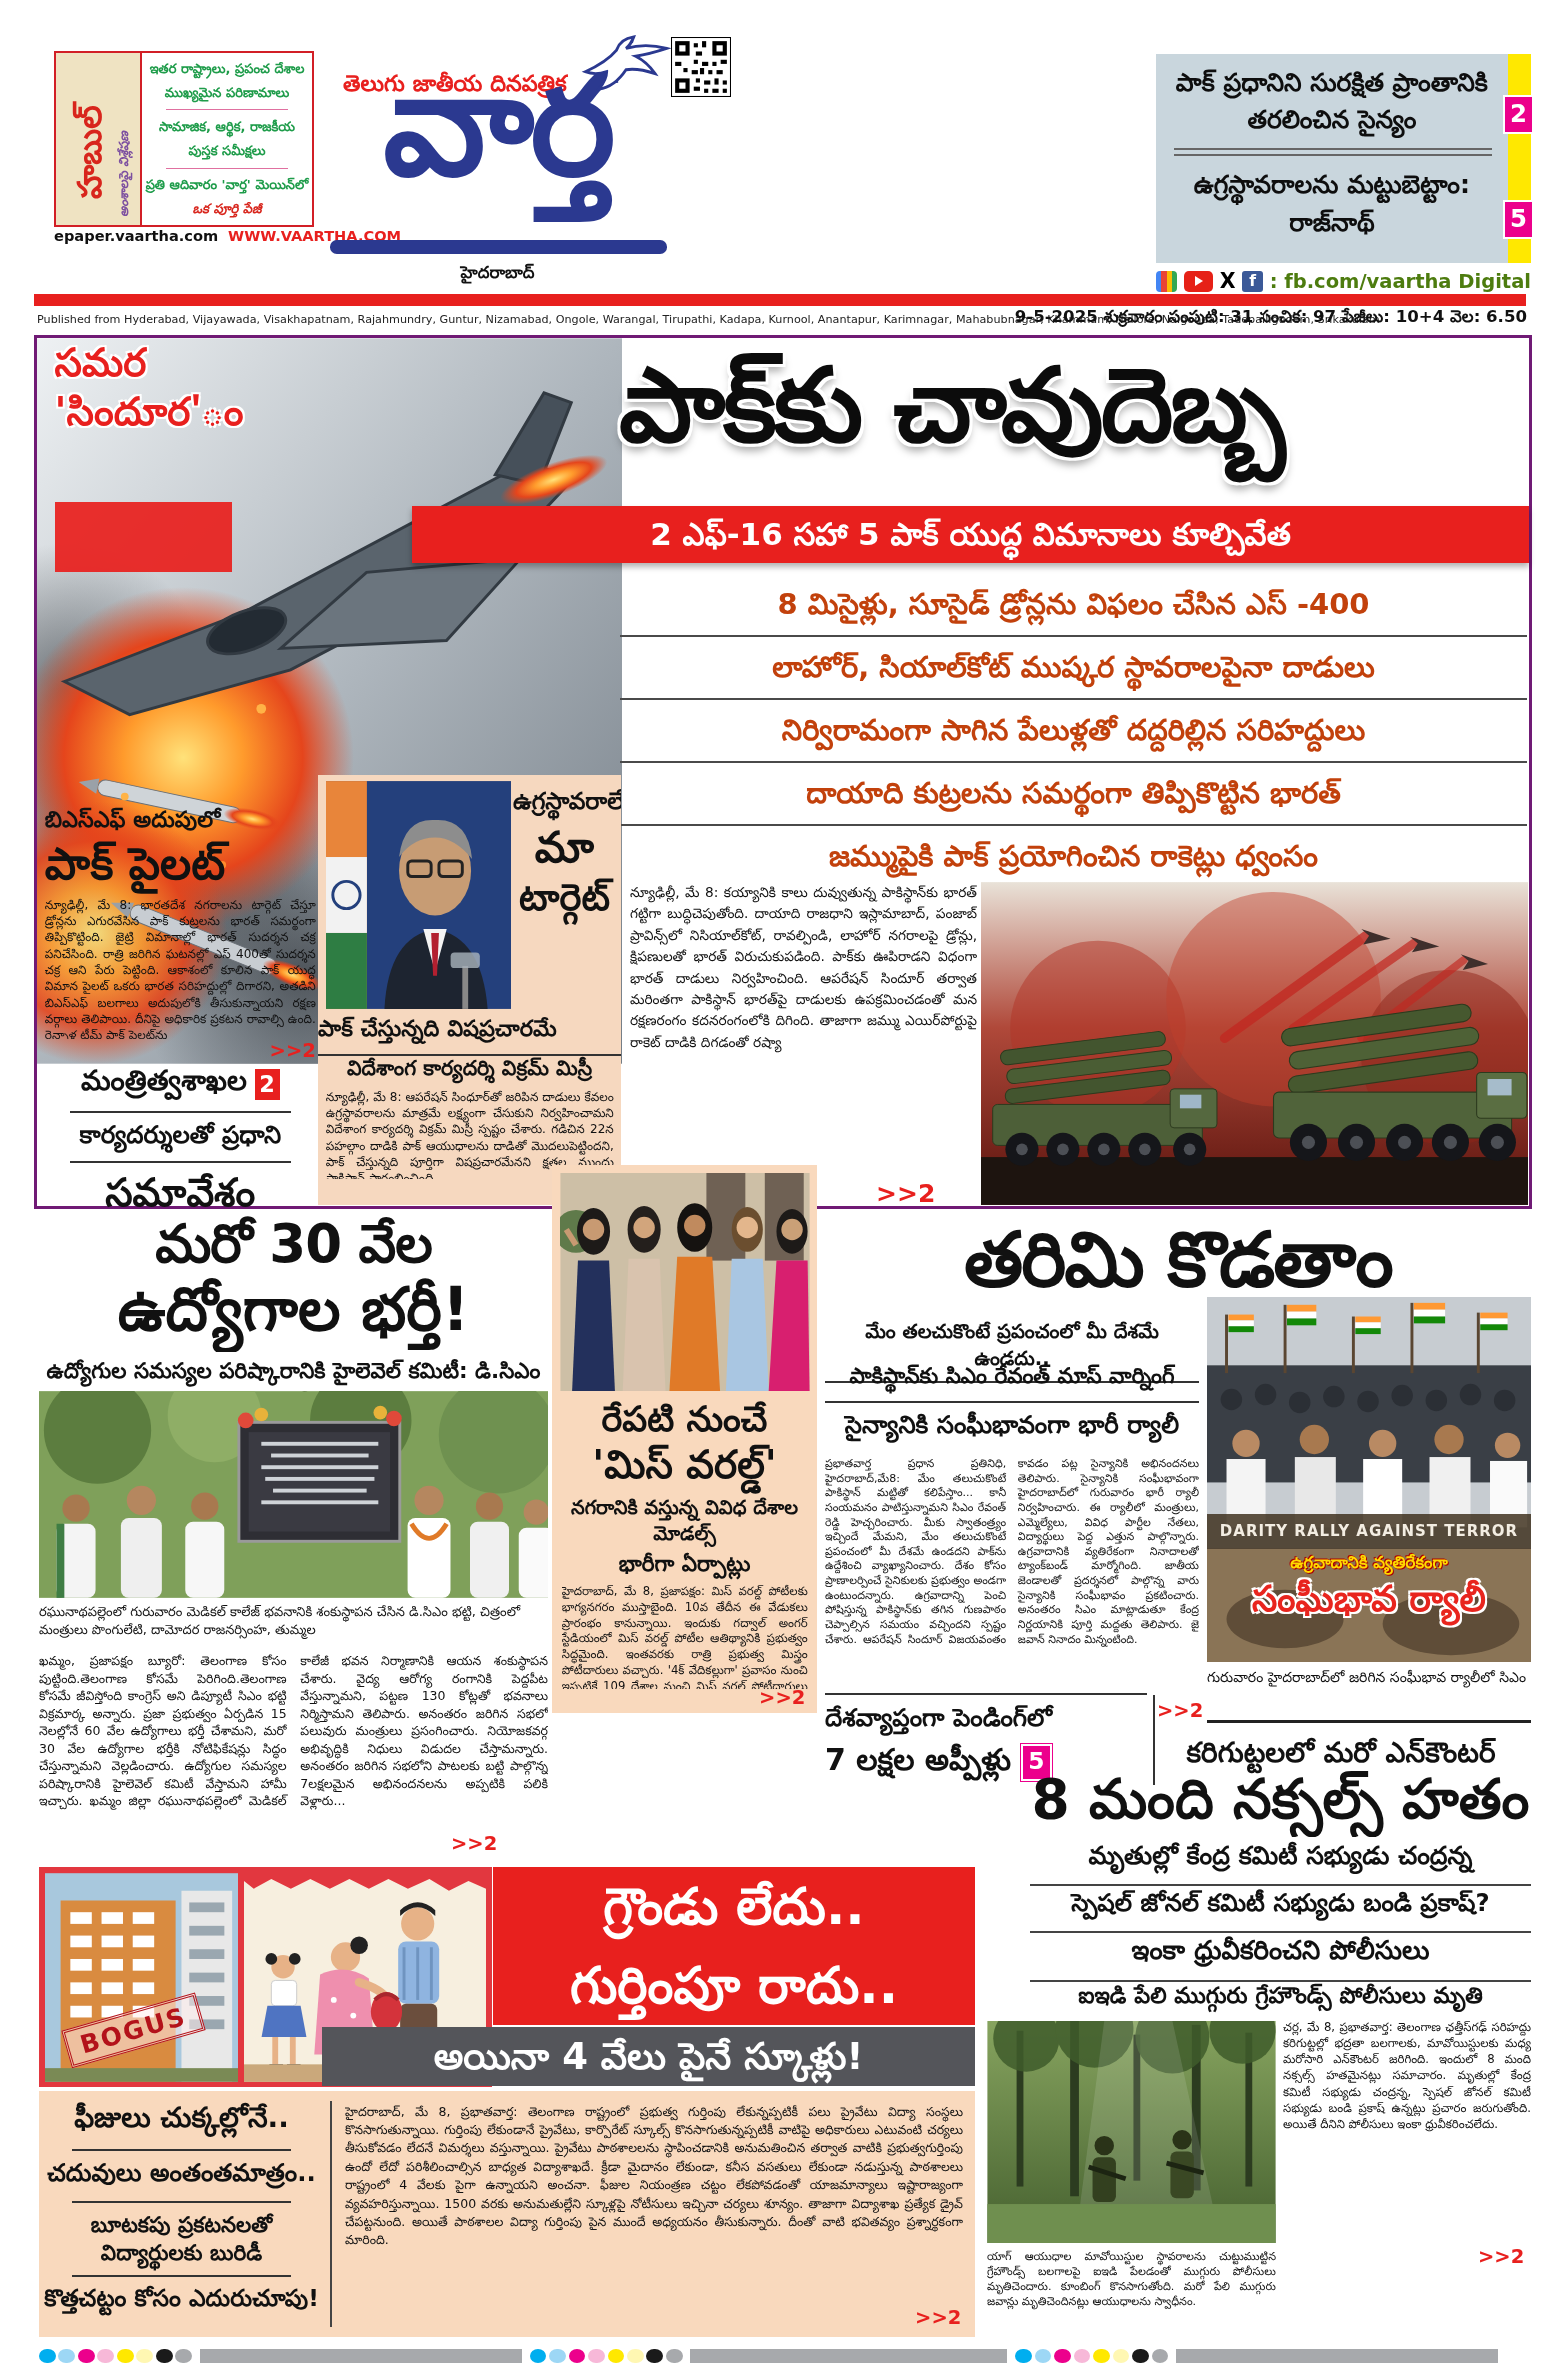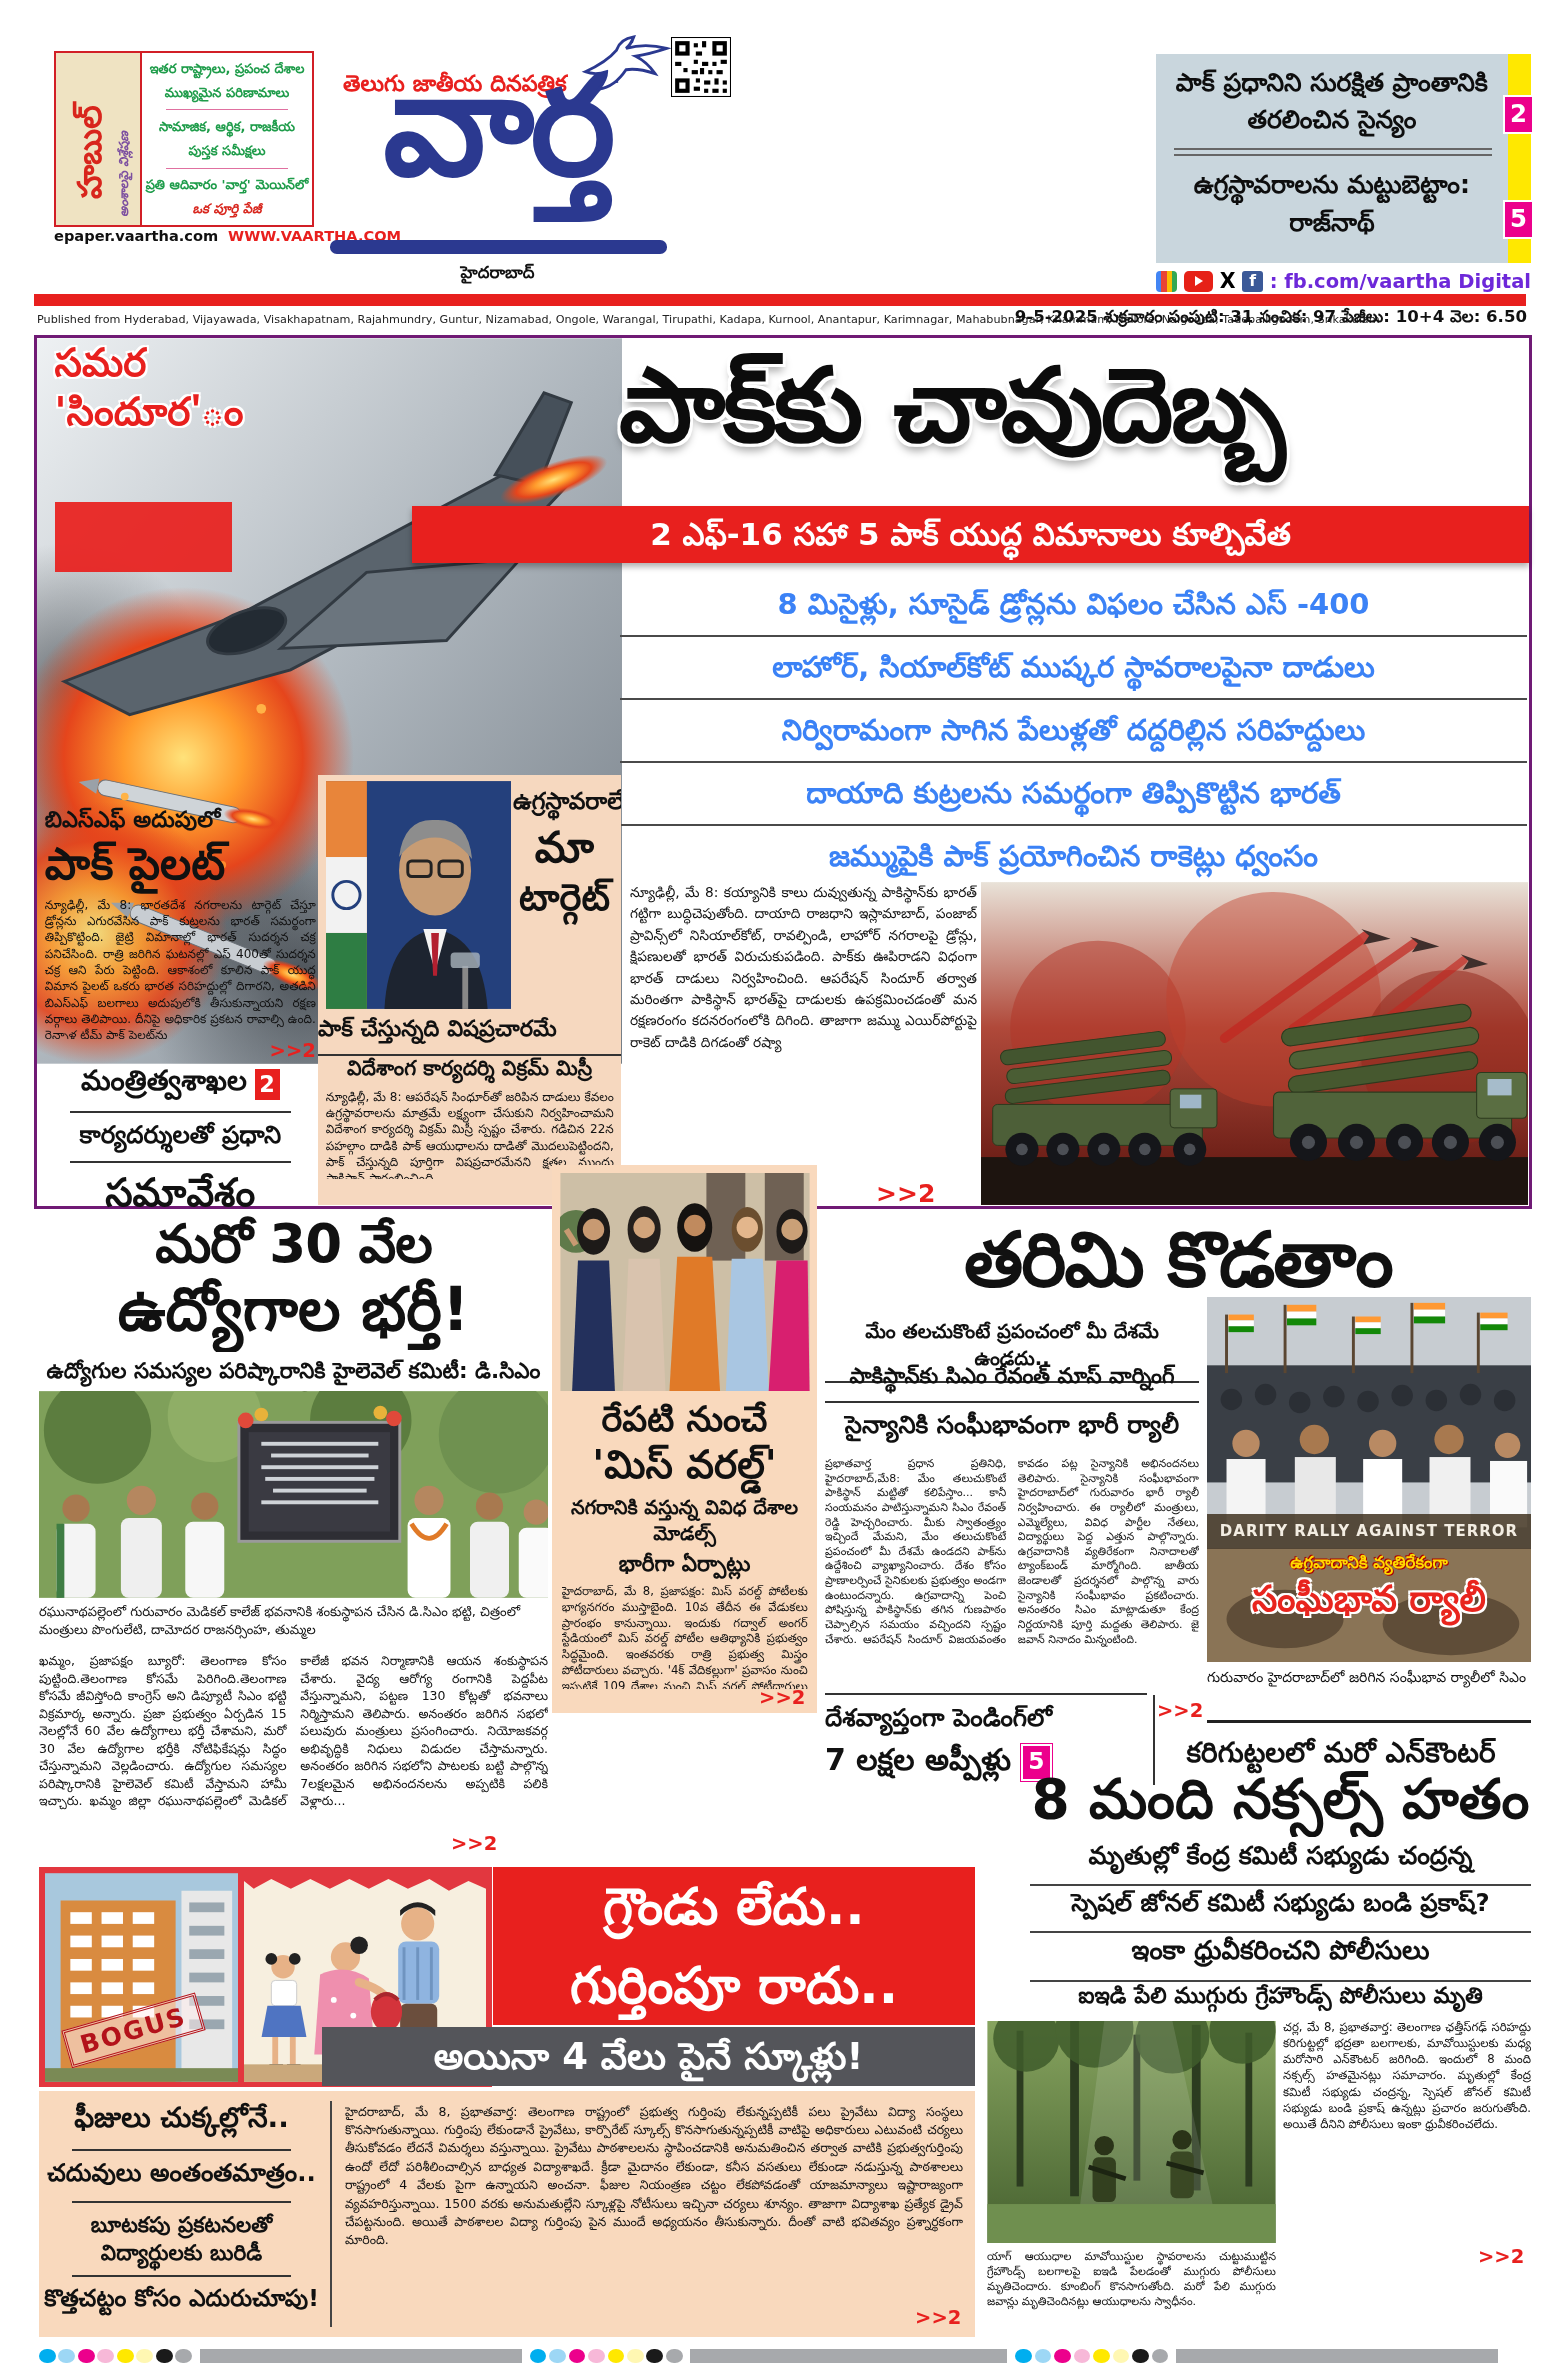--- a/index.html
+++ b/index.html
@@ -41,39 +41,39 @@
   .badge2{right:-2.9px;top:41px;}
   .badge5{right:-2.9px;top:146px;}
   .social-row{left:1102px;top:269px;width:429px;height:25px;display:flex;align-items:center;justify-content:flex-end;gap:6.8px;}
   .gn{width:21.5px;height:21.5px;border-radius:3.9px;background:linear-gradient(90deg,#4285f4 0 25%,#ea4335 25% 50%,#fbbc05 50% 75%,#34a853 75% 100%);}
   .yt{width:29px;height:20.5px;background:#e62117;border-radius:4.9px;position:relative;}
   .yt::after{content:"";position:absolute;left:10.7px;top:4.9px;border-left:8.8px solid #fff;border-top:5.4px solid transparent;border-bottom:5.4px solid transparent;}
   .xi{font-weight:bold;font-size:20.5px;color:#000;line-height:21.5px;}
   .xi::after{content:"X";}
   .fb{width:20.5px;height:20.5px;background:#3b5998;color:#fff;border-radius:2.9px;text-align:center;font-weight:bold;font-size:15.6px;line-height:20.5px;}
   .fb::after{content:"f";}
-  .social-text{font-size:19.5px;font-weight:bold;color:#6d28d9;}
+  .social-text{font-size:19.5px;font-weight:bold;color:#4d7c0f;}
   .red-bar{left:34px;top:294px;width:1492px;height:11.7px;background:#e8201e;}
   .pub-line{left:37px;top:313px;font-size:11.2px;color:#222;}
   .issue-line{left:995px;top:307px;width:532px;text-align:right;font-size:16.6px;font-weight:bold;}
 
   
   .lead-box{left:34px;top:335px;width:1492px;height:868px;border:3px solid #701a75;background:#fff;}
   .jet{position:absolute;left:0;top:0;width:585px;height:726px;overflow:hidden;}
   .ov-line{position:absolute;left:17.6px;color:#e8201e;font-size:39px;font-weight:bold;
            text-shadow:-2px -2px 0 #fff,2px -2px 0 #fff,-2px 2px 0 #fff,2px 2px 0 #fff;}
   .ov1{top:2px;} .ov2{top:51px;}
   .red-strip{position:absolute;left:17.6px;top:164px;width:177px;height:70px;background:#e8201e;opacity:.93;}
   .main-headline{position:absolute;left:336px;top:-9.8px;width:1156px;text-align:center;font-size:103px;font-weight:bold;
      letter-spacing:-2.9px;color:#0c0c0c;line-height:1.5;height:180px;overflow:hidden;
      text-shadow:-2.9px -2.9px 0 #fff,2.9px -2.9px 0 #fff,-2.9px 2.9px 0 #fff,2.9px 2.9px 0 #fff,0 6.8px 8.8px rgba(0,0,0,.35);}
   .sub-band{position:absolute;left:375px;top:168px;width:1117px;height:57px;background:#e8201e;color:#fff;
      font-size:31px;font-weight:bold;text-align:center;line-height:57px;overflow:hidden;box-shadow:0 3.9px 5.9px rgba(0,0,0,.3);}
   .decks{position:absolute;left:583px;top:236px;width:907px;}
-  .deck{height:61px;line-height:61px;text-align:center;font-size:29px;font-weight:bold;color:#3b82f6;
+  .deck{height:61px;line-height:61px;text-align:center;font-size:29px;font-weight:bold;color:#c2410c;
         border-bottom:2px solid #4a4a4a;overflow:hidden;}
   .deck:last-child{border-bottom:none;}
   .pilot-col{position:absolute;left:7.8px;top:468px;width:271px;}
   .pilot-kicker{font-size:22.4px;font-weight:bold;}
   .pilot-head{font-size:44px;font-weight:bold;line-height:1.2;}
   .pilot-body{font-size:12px;line-height:1.36;text-align:justify;height:142px;overflow:hidden;margin-top:5.9px;}
   .ministry{position:absolute;left:7.8px;top:726px;width:271px;text-align:center;}
   .min-row1{display:flex;align-items:center;justify-content:center;gap:7.8px;font-size:28px;font-weight:bold;}
   .minbadge{width:25px;height:31px;background:#e8201e;color:#fff;font-size:22.4px;font-weight:bold;line-height:31px;}
   .mrule{height:2px;background:#333;margin:6.8px 25px;}

